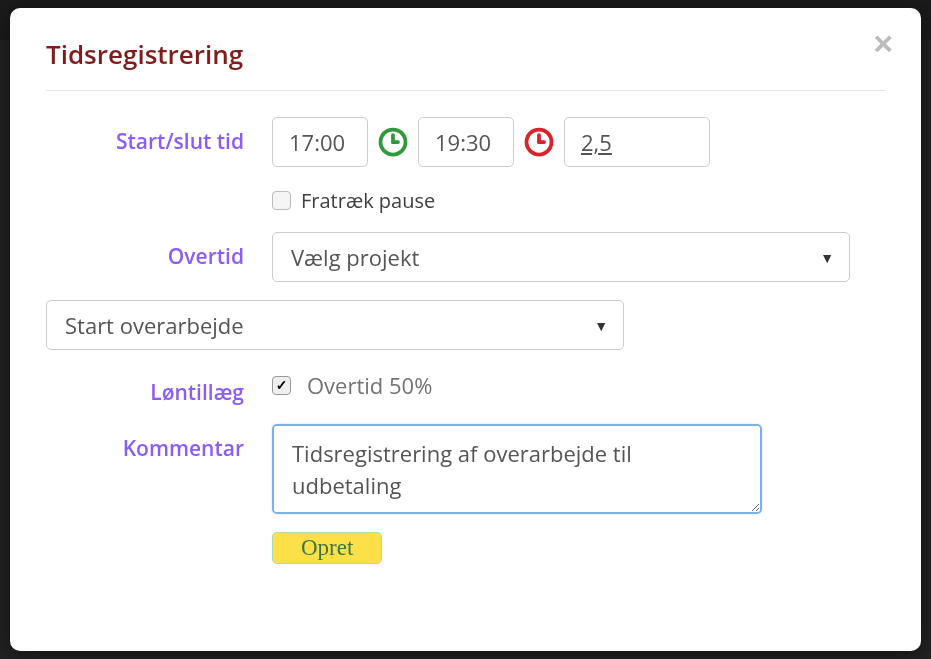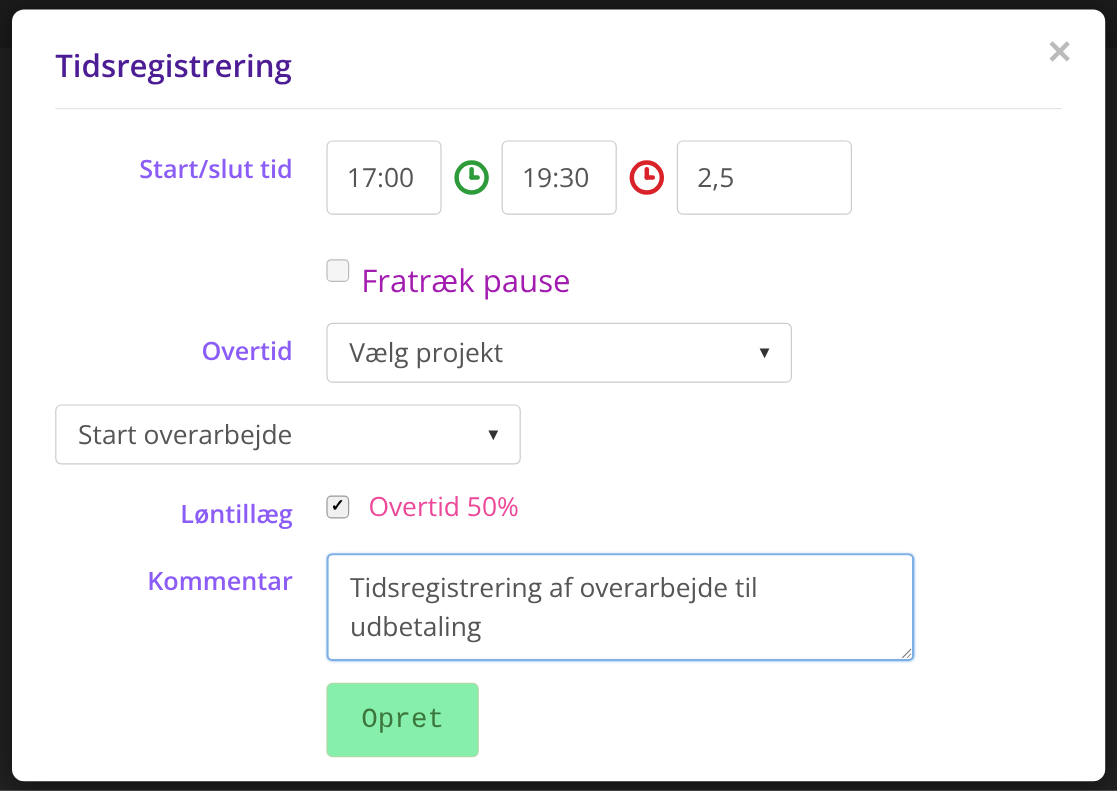--- a/index.html
+++ b/index.html
@@ -46,21 +46,21 @@
       font-weight: bold;
       background: none;
       border: none;
     }
     .modal-inner {
       padding: 28px 36px;
     }
     .modal-title {
       font-size: 26px;
       font-weight: 600;
-      color: #4c1d95;
+      color: #7f1d1d;
       margin-bottom: 18px;
     }
     .divider {
       border: none;
       border-top: 1px solid #e5e5e5;
       margin: 0 0 26px 0;
     }
     .form-row {
       display: flex;
       align-items: flex-start;
@@ -76,30 +76,30 @@
       color: #8b5cf6;
       flex-shrink: 0;
     }
     .form-control-area {
       display: flex;
       align-items: center;
       gap: 10px;
       flex: 1;
     }
     .text-input {
-      height: 62px;
+      height: 50px;
       border: 1px solid #ccc;
       border-radius: 5px;
       padding: 0 16px;
       font-size: 22px;
       color: #555;
       font-family: inherit;
     }
     .text-input.time { width: 96px; text-align: left; }
-    .text-input.duration { width: 146px; text-align: left; }
+    .text-input.duration { width: 146px; text-align: left; text-decoration: underline; }
     .clock-icon {
       width: 30px;
       height: 30px;
     }
     .checkbox-row {
       display: flex;
       align-items: center;
       gap: 10px;
       padding-top: 2px;
     }
@@ -120,27 +120,26 @@
       border-color: #999;
     }
     .checkbox.checked::after {
       content: "✓";
       font-size: 14px;
       color: #000;
       font-weight: bold;
       line-height: 1;
     }
     .checkbox-label {
-      font-size: 26px;
-      color: #a21caf;
-      margin-top: 16px;
+      font-size: 20px;
+      color: #404040;
     }
     .select-wrapper {
       position: relative;
-      width: 388px;
+      width: 578px;
     }
     .select-control {
       width: 100%;
       height: 50px;
       border: 1px solid #ccc;
       border-radius: 5px;
       padding: 0 40px 0 18px;
       font-size: 22px;
       color: #555;
       background: #fff;
@@ -167,32 +166,32 @@
       padding: 12px 18px;
       font-size: 22px;
       color: #555;
       font-family: inherit;
       resize: both;
       box-shadow: 0 0 2px rgba(100,160,230,0.4);
       line-height: 1.45;
     }
     .submit-btn {
       display: inline-block;
-      background: #86efac;
+      background: #fde047;
       border: 1px solid #b3d8a8;
       color: #3c763d;
       font-size: 23px;
-      padding: 17px 28px;
-      border-radius: 5px;
-      cursor: pointer;
-      font-family: Liberation Mono, monospace;
+      padding: 2px 28px;
+      border-radius: 5px;
+      cursor: pointer;
+      font-family: Liberation Serif, serif;
     }
     .overtime-label {
       font-size: 22px;
-      color: #ec4899;
+      color: #737373;
       margin-left: 6px;
     }
   </style>
 </head>
 <body>
 
 <div class="backdrop-header">
   <span>TIMEGURU</span>
 </div>
 

